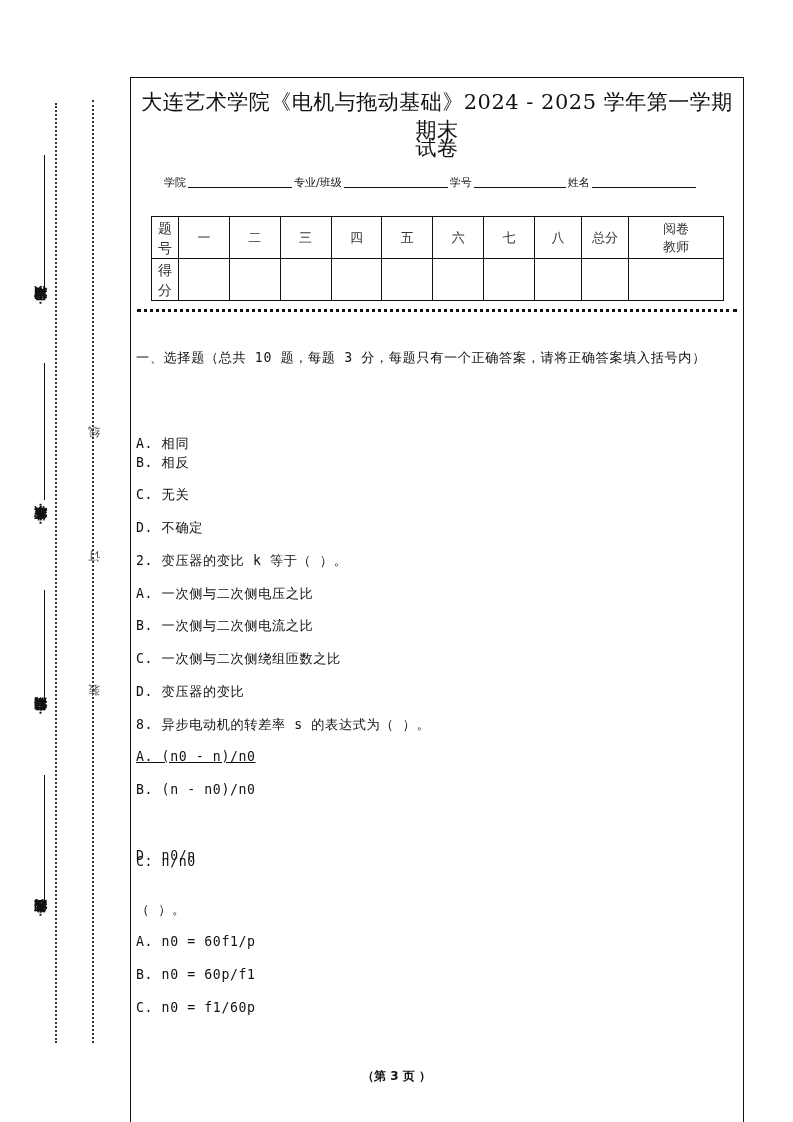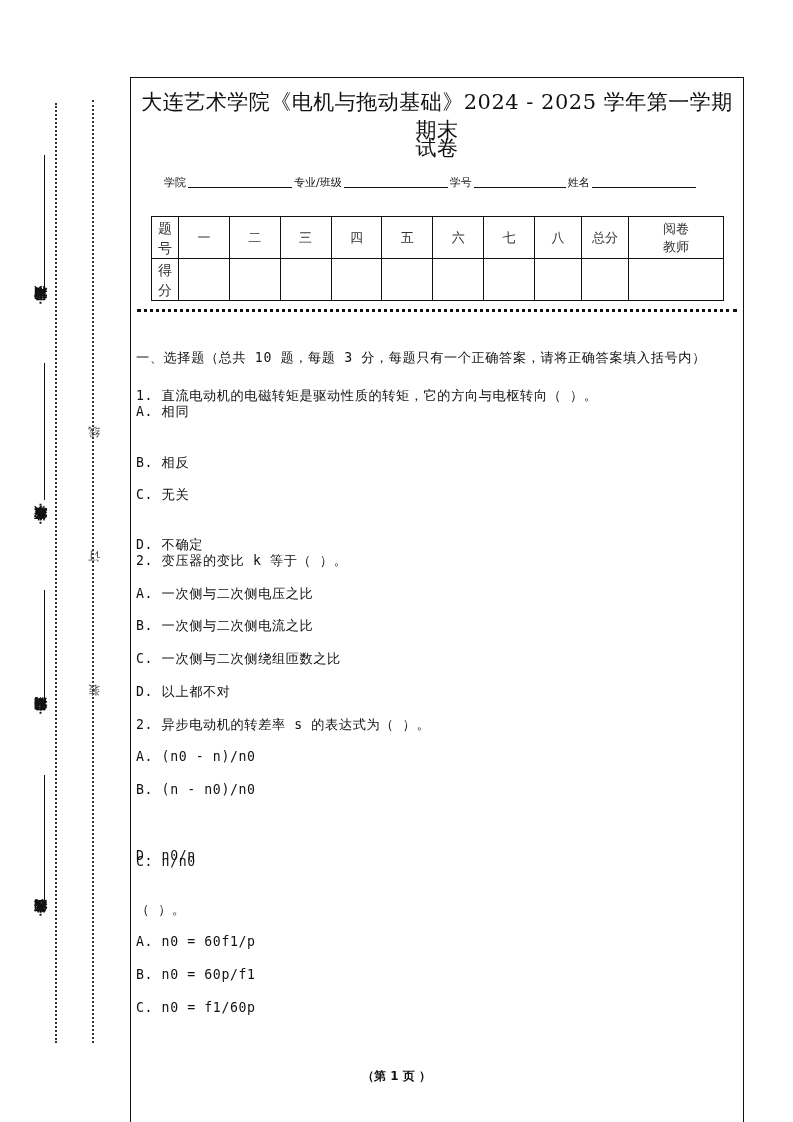--- a/index.html
+++ b/index.html
@@ -93,37 +93,36 @@
       <td></td>
       <td></td>
     </tr>
   </tbody>
     </table>
 
   <div class="dotsep"></div>
 
   <div class="body-text section">一、选择题（总共 10 题，每题 3 分，每题只有一个正确答案，请将正确答案填入括号内）</div>
 
-  <div class="q" style="top:309px;">1. 直流电动机的电磁转矩是驱动性质的转矩，它的方向与电枢转向（  ）。</div>
-  <div class="q" style="top:325px;">A. 相同</div>
+  <div class="q" style="top:357px;">A. 相同</div>
   <div class="q" style="top:376px;">B. 相反</div>
   <div class="q" style="top:408px;">C. 无关</div>
-  <div class="q" style="top:458px;text-align:right;">D. 不确定</div>
+  <div class="q" style="top:441px;text-align:right;">D. 不确定</div>
 
   <div class="q" style="top:474px;">2. 变压器的变比 k 等于（  ）。</div>
   <div class="q" style="top:507px;">A. 一次侧与二次侧电压之比</div>
   <div class="q" style="top:539px;">B. 一次侧与二次侧电流之比</div>
   <div class="q" style="top:572px;">C. 一次侧与二次侧绕组匝数之比</div>
-  <div class="q" style="top:605px;">D. 以上都不对</div>
+  <div class="q" style="top:605px;">D. 变压器的变比</div>
 
-  <div class="q" style="top:638px;">2. 异步电动机的转差率 s 的表达式为（  ）。</div>
-  <div class="q" style="top:671px;">A. (n0 - n)/n0</div>
+  <div class="q" style="top:638px;">8. 异步电动机的转差率 s 的表达式为（  ）。</div>
+  <div class="q" style="top:671px;text-decoration:underline;">A. (n0 - n)/n0</div>
   <div class="q" style="top:704px;">B. (n - n0)/n0</div>
   <div class="q" style="top:776px;">C. n/n0</div>
   <div class="q" style="top:770px;">D. n0/n</div>
 
   <div class="q" style="top:823px;">（  ）。</div>
   <div class="q" style="top:856px;">A. n0 = 60f1/p</div>
   <div class="q" style="top:889px;">B. n0 = 60p/f1</div>
   <div class="q" style="top:922px;">C. n0 = f1/60p</div>
 </div>
 
-<div class="footer">（第 1 页 ）</div>
+<div class="footer">（第 3 页 ）</div>
 
 </body></html>

